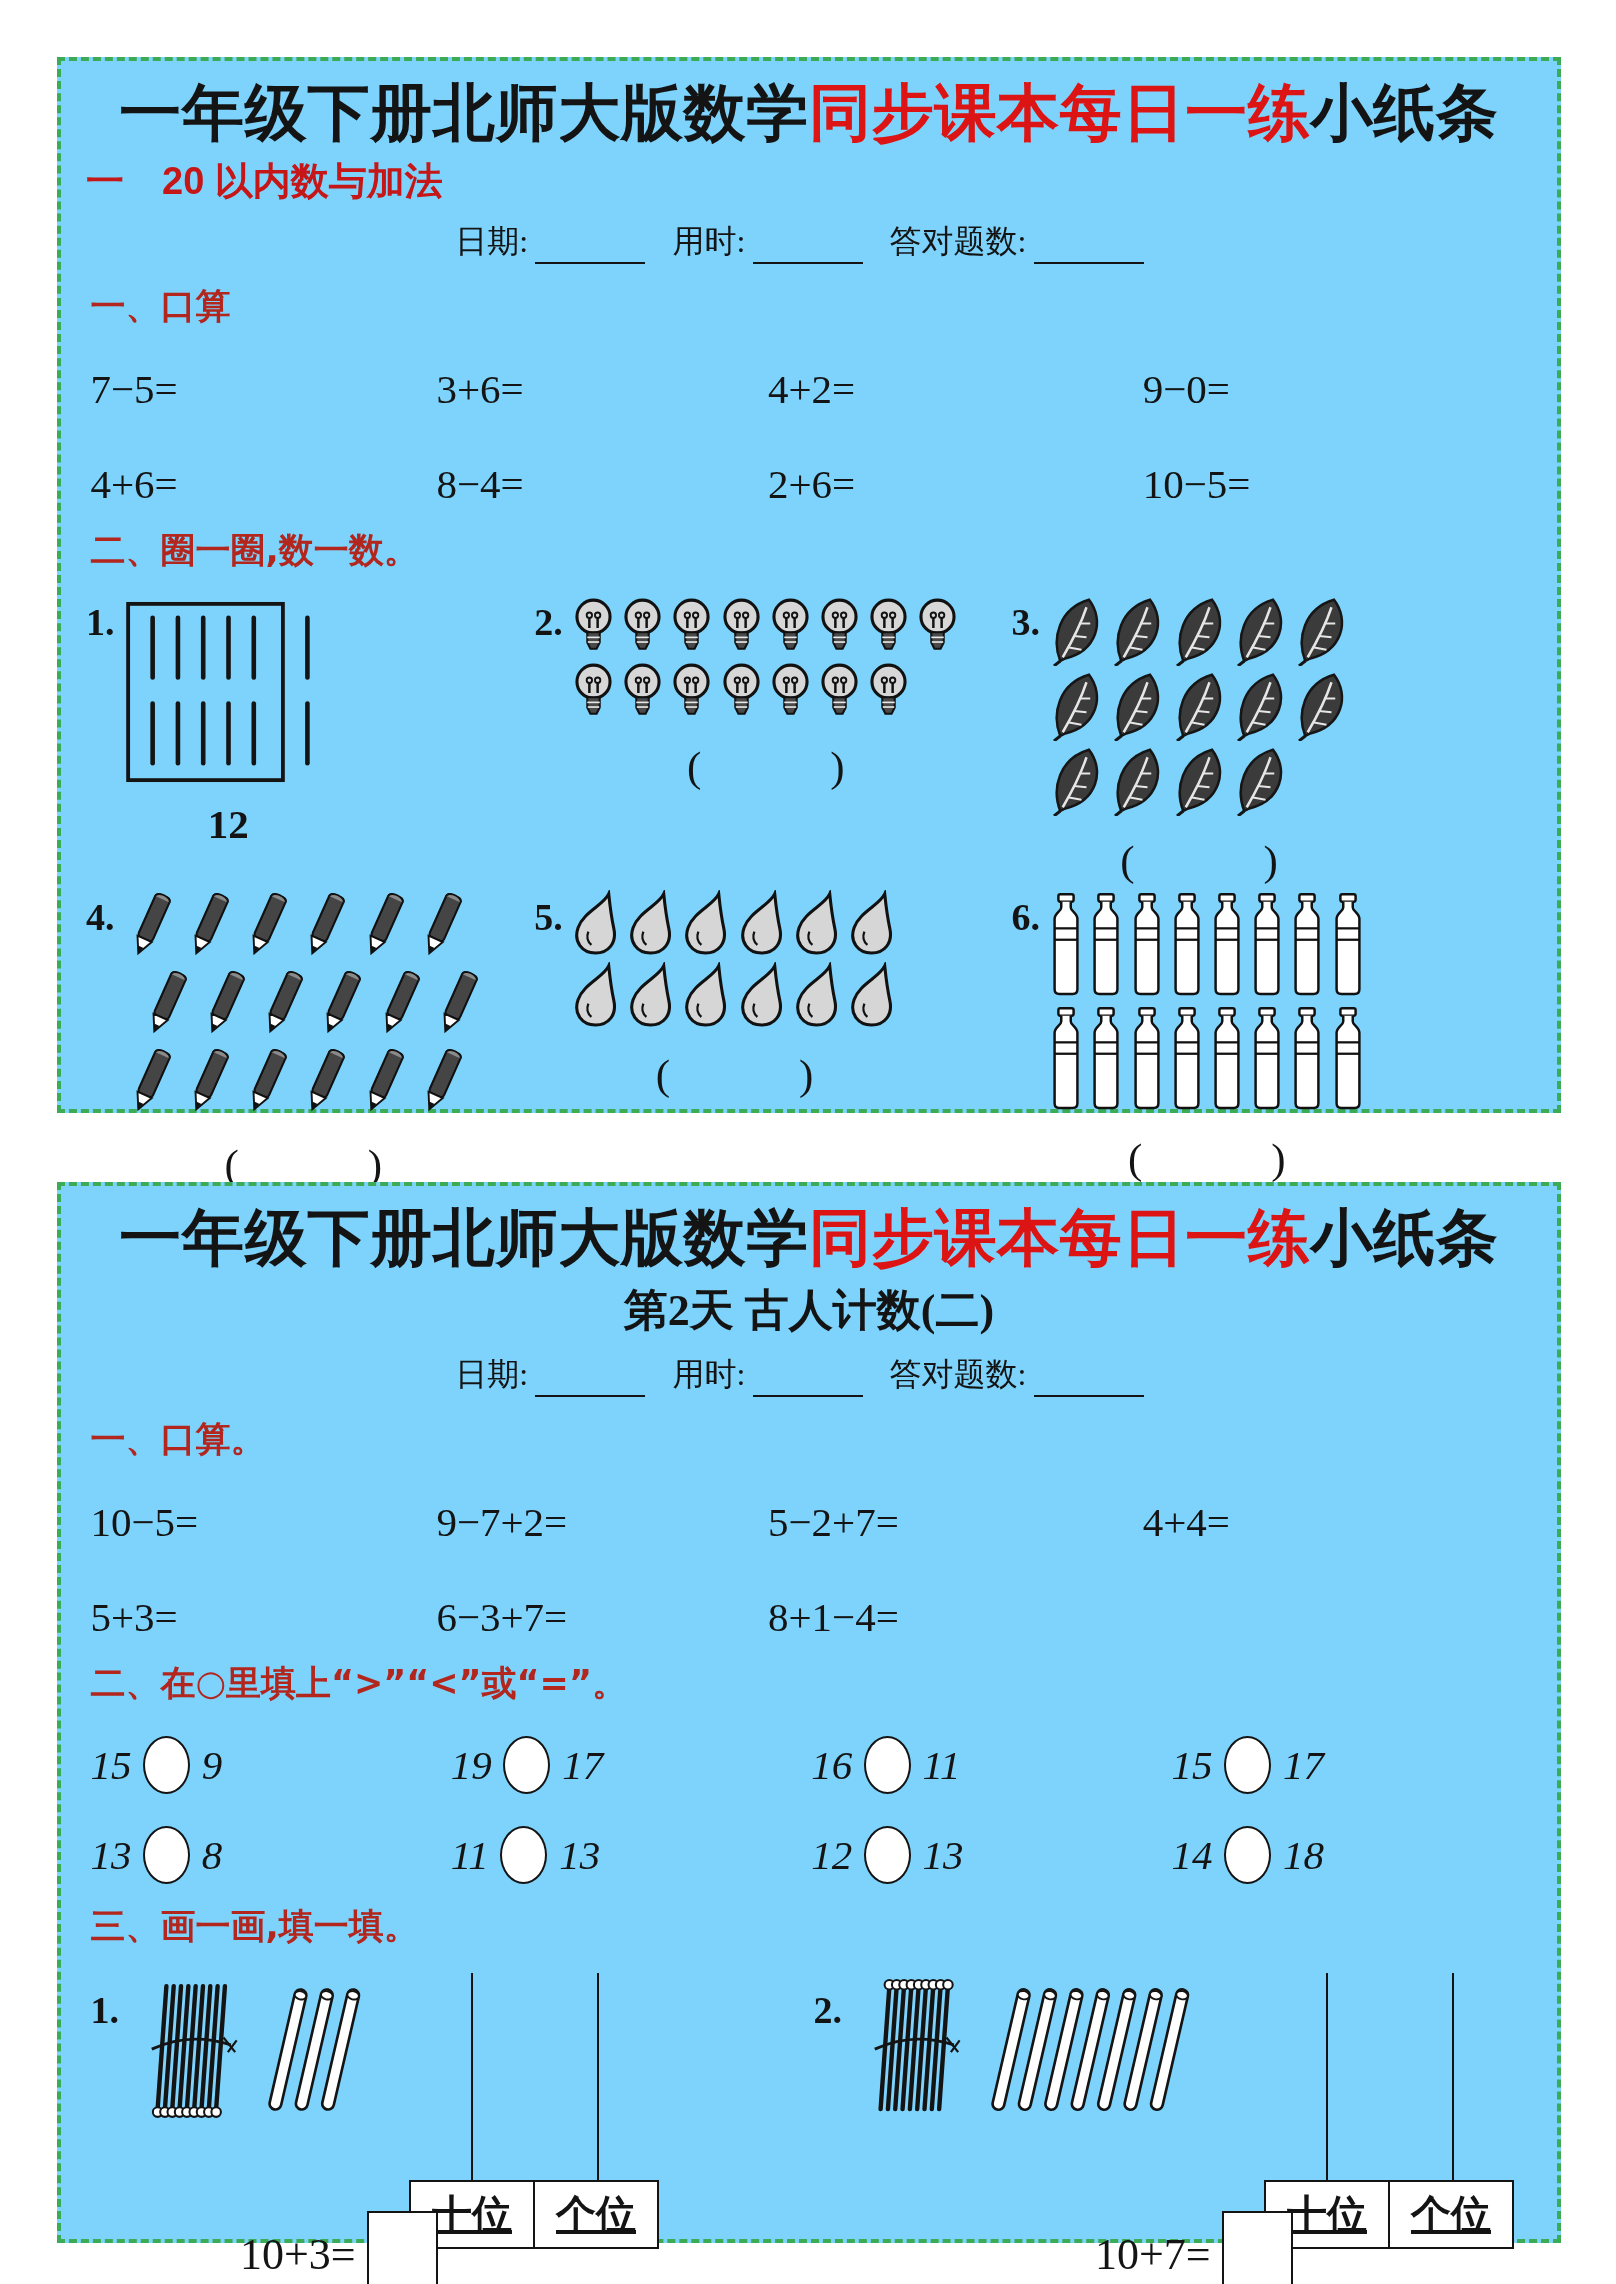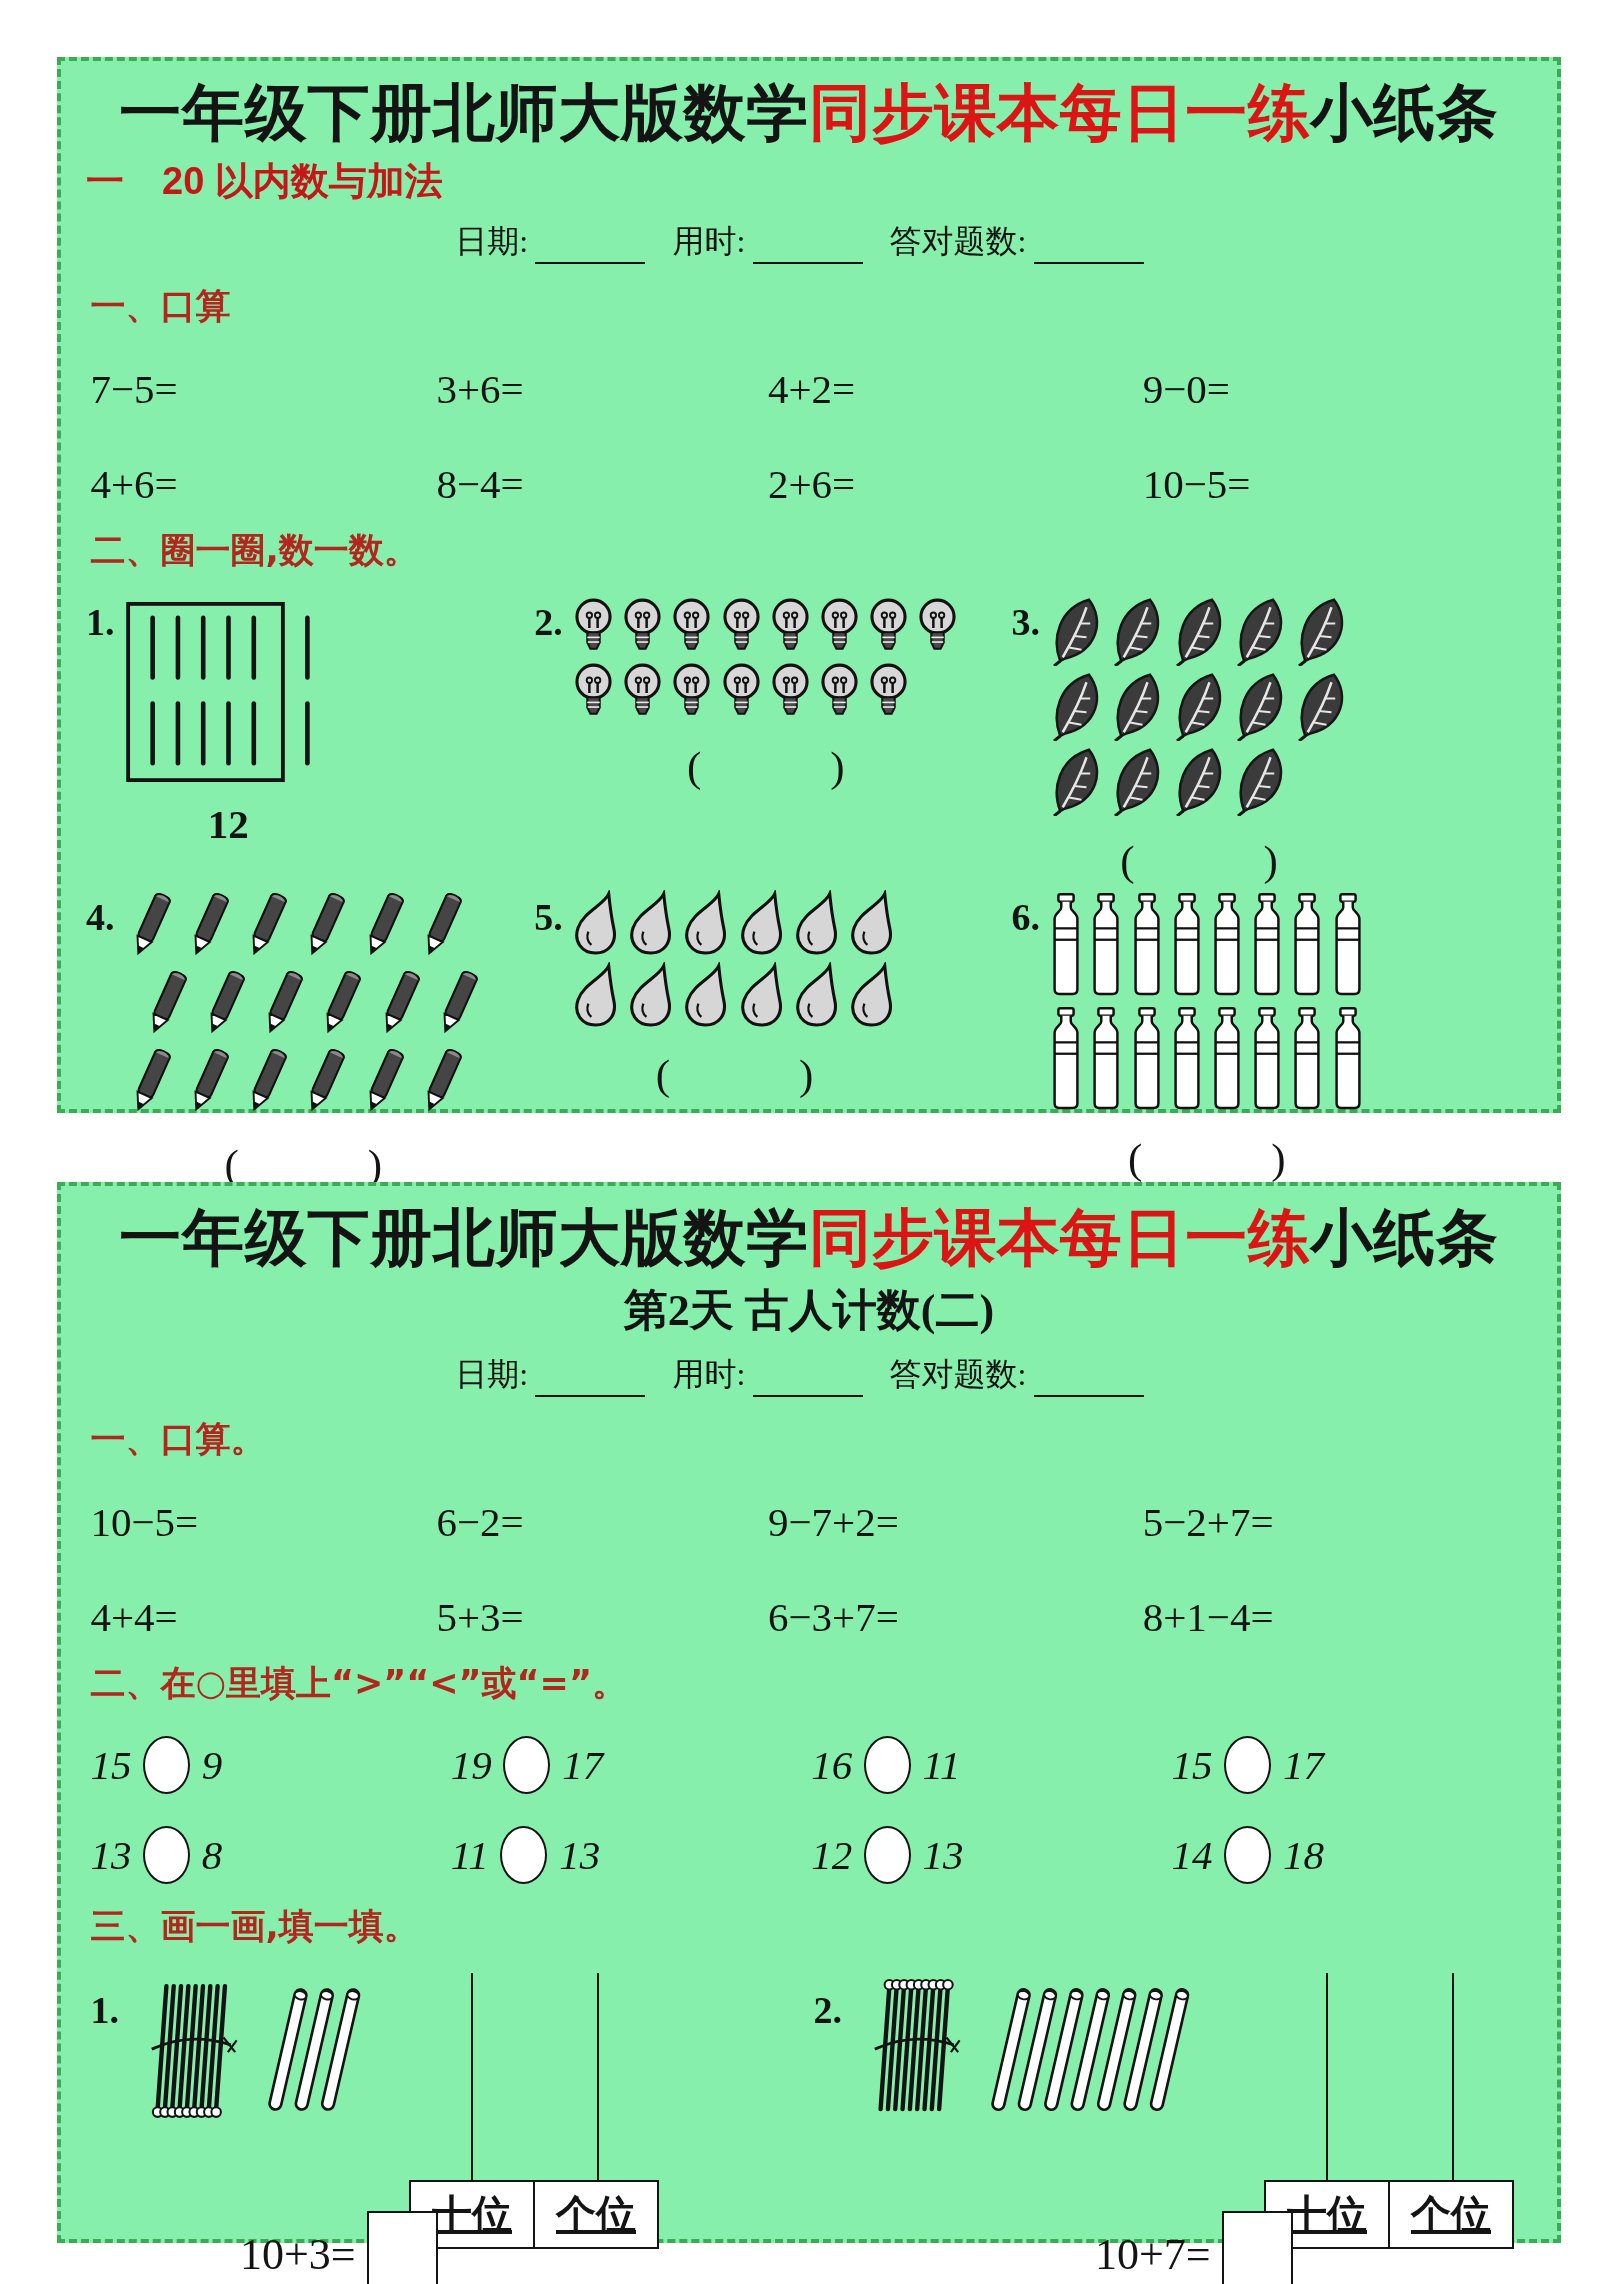--- a/index.html
+++ b/index.html
@@ -1,17 +1,17 @@
 <!DOCTYPE html>
 <html style="font-size:11.7px"><head>
 <meta charset="utf-8">
 <style>
   html,body{margin:0;padding:0;background:#fff;}
   body{width:1617px;height:2284px;position:relative;font-family:"Liberation Sans",sans-serif;color:#141414;}
-  .sheet{position:absolute;left:57px;width:1504px;border:4.4px dashed #3cab55;box-sizing:border-box;background:#86efac;padding:10.3px 25px 0 25px;}
+  .sheet{position:absolute;left:57px;width:1504px;border:4.4px dashed #3cab55;box-sizing:border-box;background:#7dd3fc;padding:10.3px 25px 0 25px;}
   #sheet1{top:57px;height:1056px;}
   #sheet2{top:1182px;height:1061px;}
   .main-title{text-align:center;font-size:62px;font-weight:900;letter-spacing:0.7px;line-height:1.15;white-space:nowrap;font-family:"DejaVu Sans",sans-serif;margin-top:5.9px;}
   .main-title .red{color:#dd1414;}
   .subtitle{text-align:left;color:#c51717;font-size:38px;font-weight:700;margin-top:7.3px;font-family:Liberation Sans, sans-serif;}
   .day-title{text-align:center;font-size:44px;font-weight:700;margin-top:7.3px;font-family:"Liberation Serif",serif;}
   .meta{ text-align:center;font-size:32px;margin-top:13.2px;font-family:"Liberation Serif",serif;}
   .meta .blank{display:inline-block;width:110px;border-bottom:2.2px solid #141414;height:31px;margin:0 19px 0 7.3px;vertical-align:bottom;}
   .part-heading{color:#b3261e;font-size:35px;font-weight:700;margin:19px 0 0 4.4px;font-family:"DejaVu Sans",sans-serif;}
   .calc-grid{display:grid;grid-template-columns:24% 23% 26% 27%;row-gap:47px;font-family:"Liberation Serif",serif;font-size:41px;margin:35px 0 7.3px 4.4px;}
@@ -665,21 +665,20 @@
   </div>
   <div class="day-title">第2天 古人计数(二)</div>
   <div class="meta">
     <span>日期:</span><span class="blank"></span>
     <span>用时:</span><span class="blank"></span>
     <span>答对题数:</span><span class="blank"></span>
   </div>
   <div class="part-heading">一、口算。</div>
   <div class="calc-grid" id="d2-oral-grid">
       <div class="calc-cell">10−5=</div>
-      <div class="calc-cell">6−2=</div>
       <div class="calc-cell">9−7+2=</div>
       <div class="calc-cell">5−2+7=</div>
       <div class="calc-cell">4+4=</div>
       <div class="calc-cell">5+3=</div>
       <div class="calc-cell">6−3+7=</div>
       <div class="calc-cell">8+1−4=</div>
     </div>
   <div class="part-heading">二、在○里填上“&gt;”“&lt;”或“=”。</div>
   <div class="cmp-grid" id="d2-cmp-grid">
       <div class="cmp-item">

